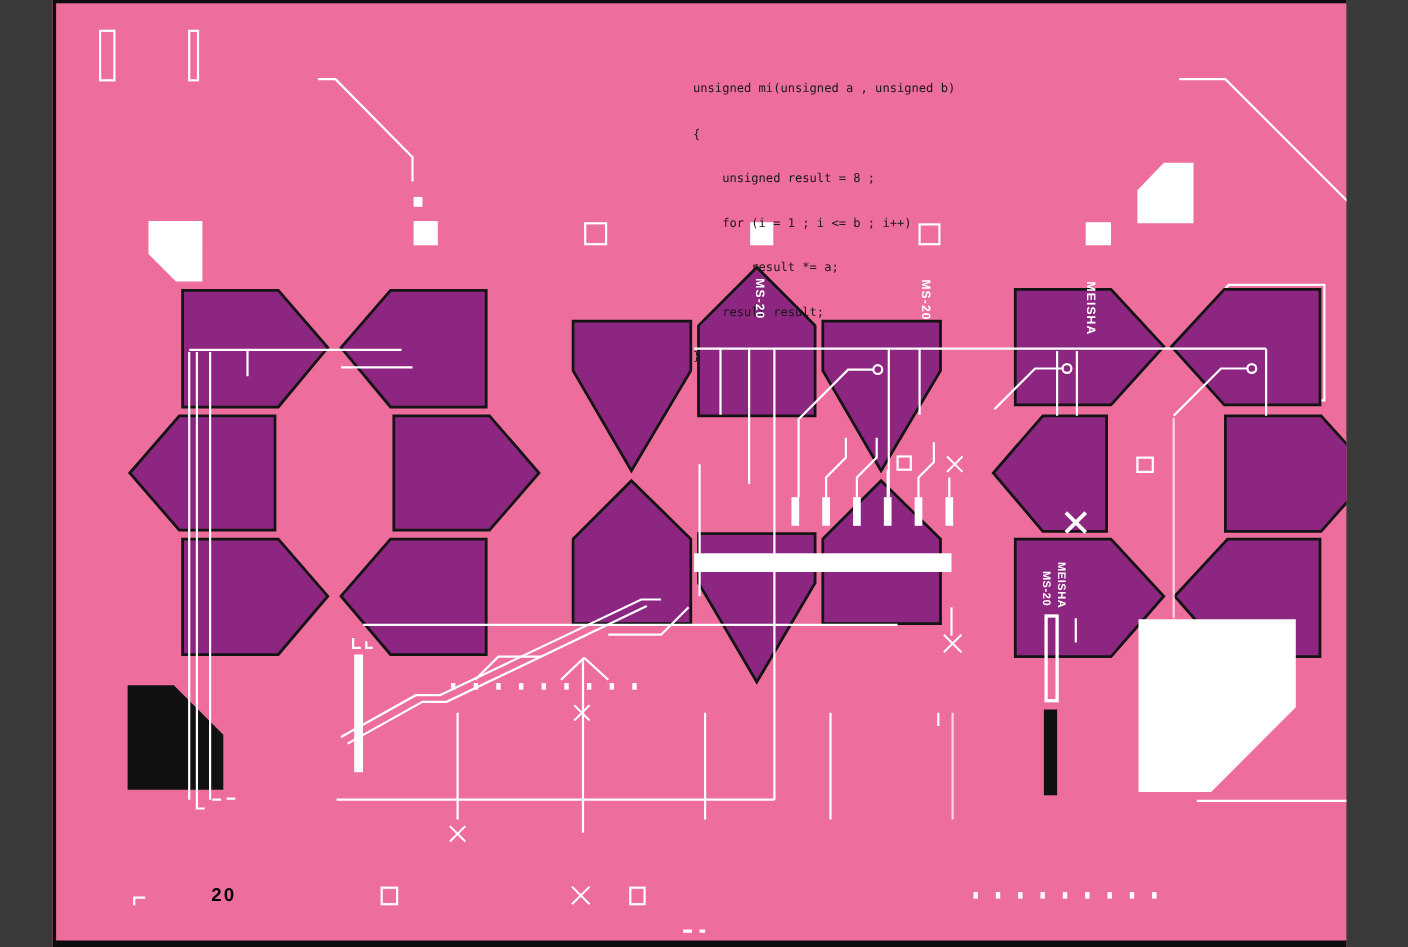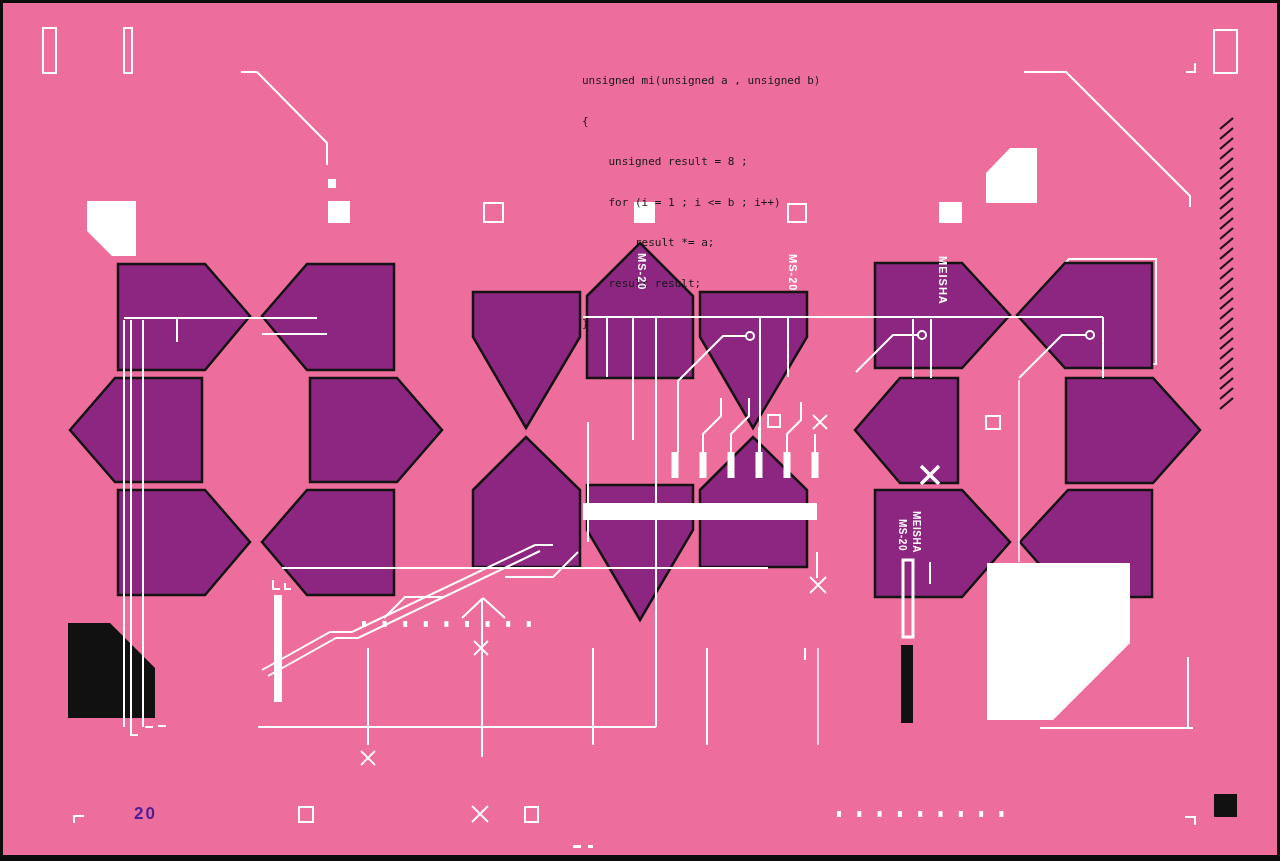--- a/index.html
+++ b/index.html
@@ -1,26 +1,26 @@
 <!DOCTYPE html>
 <html><head>
 <meta charset="utf-8">
 <style>
   html,body{margin:0;padding:0;background:#3a3a3a;}
-  #poster{position:relative;width:1280px;height:861px;background:#ed6e9d;overflow:hidden;
-          font-family:"Liberation Sans",sans-serif;}
+  #poster{position:relative;width:1176px;height:861px;background:#ed6e9d;overflow:hidden;
+          font-family:"Liberation Sans",sans-serif;margin-left:48px;}
   #art{position:absolute;left:0;top:0;}
   .frame{position:absolute;background:#0d0d0d;}
   .code{position:absolute;left:582px;top:47px;font-family:"DejaVu Sans Mono",monospace;
         font-size:11px;line-height:13.5px;color:#181818;white-space:pre;}
   .vlabel{position:absolute;writing-mode:vertical-rl;color:#ffffff;
           font-family:"Liberation Sans",sans-serif;font-weight:bold;font-size:11px;
           letter-spacing:1px;}
   .vlabel.small{font-size:10px;letter-spacing:0.5px;}
-  .pagenum{position:absolute;left:134px;top:804px;color:#4c1d95;font-weight:bold;
+  .pagenum{position:absolute;left:144px;top:804px;color:#000000;font-weight:bold;
            font-size:17px;letter-spacing:2px;font-family:"Liberation Sans",sans-serif;}
 </style>
 </head>
 <body>
 
 <div id="poster">
 
   <svg id="art" width="1280" height="861" viewBox="0 0 1280 861">
 
     <polygon points="1021,311 1069,259 1156,259 1156,364 1069,364" fill="none" stroke="#ffffff" stroke-width="2"></polygon>

